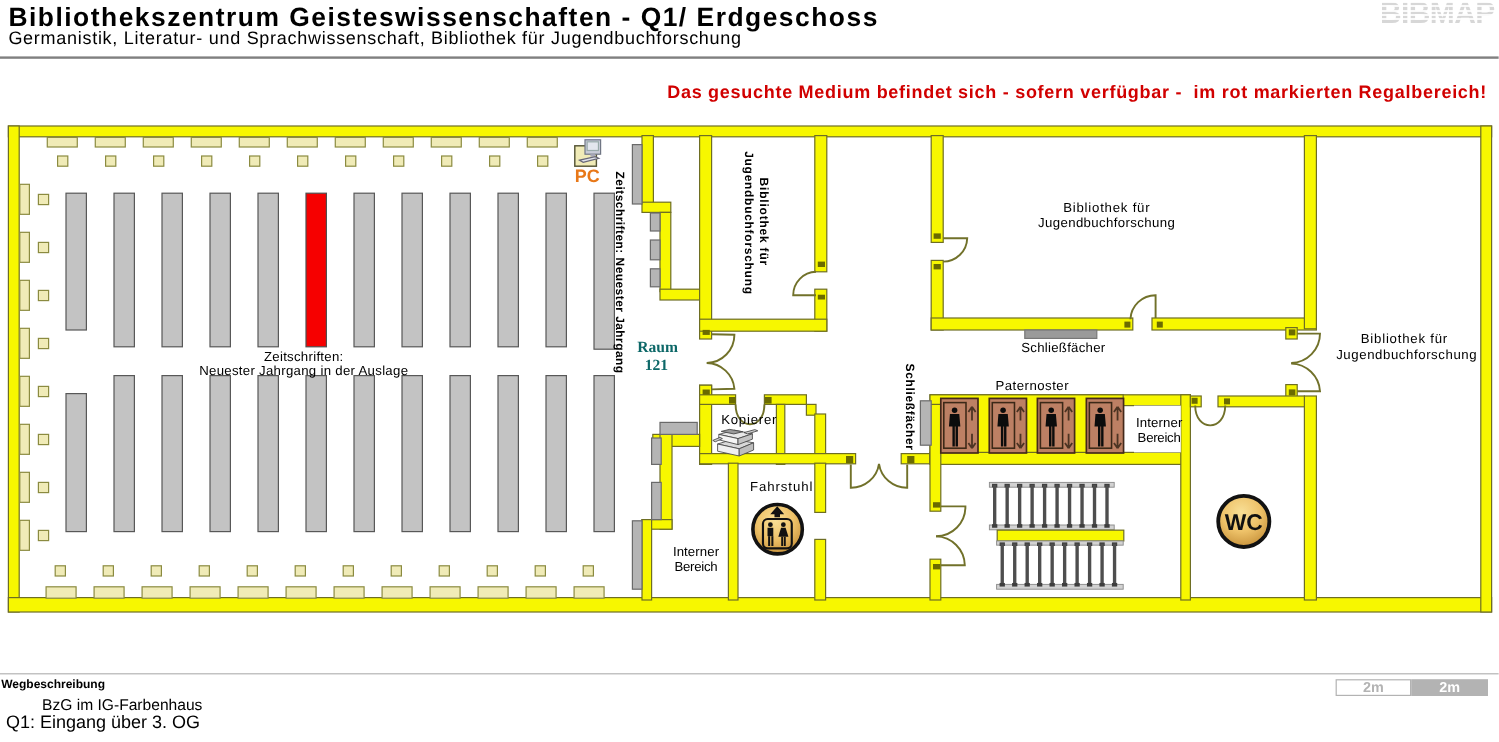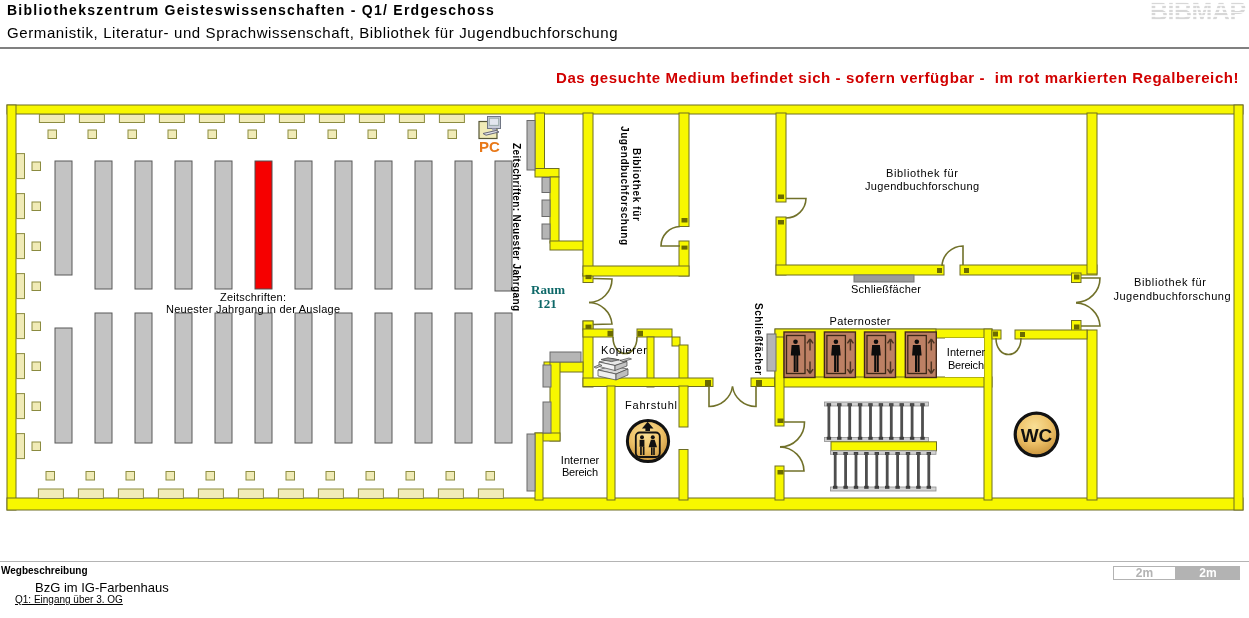--- a/index.html
+++ b/index.html
@@ -4,21 +4,21 @@
 <title>Bibliothekszentrum Geisteswissenschaften - Q1/ Erdgeschoss</title>
 <style>
   html,body { margin:0; padding:0; }
   body { width:1249px; height:618px; position:relative; background:#fff;
          font-family:"Liberation Sans", sans-serif; overflow:hidden; }
   .abs { position:absolute; }
 </style>
 </head>
 <body>
 
-<div class="abs" style="left:7px;top:2px;font-size:14px;font-weight:bold;letter-spacing:1.25px;color:#000;white-space:nowrap;">Bibliothekszentrum Geisteswissenschaften - Q1/ Erdgeschoss</div>
+<div class="abs" style="left:7px;top:2px;font-size:22px;font-weight:bold;letter-spacing:1.25px;color:#000;white-space:nowrap;">Bibliothekszentrum Geisteswissenschaften - Q1/ Erdgeschoss</div>
 
 <div class="abs" style="left:7px;top:24px;font-size:15px;letter-spacing:0.6px;color:#000;white-space:nowrap;text-align:center;">Germanistik, Literatur- und Sprachwissenschaft, Bibliothek für Jugendbuchforschung</div>
 
 <div class="abs" style="left:1150px;top:-3px;font-size:25px;font-weight:bold;letter-spacing:-0.5px;color:transparent;background:repeating-linear-gradient(0deg,#d7d7d7 0 1.8px,#fafafa 1.8px 3.6px);-webkit-background-clip:text;background-clip:text;">BIBMAP</div>
 
 <div class="abs" style="left:0;top:47px;width:1249px;height:2px;background:#808080;"></div>
 
 <div class="abs" style="left:556px;top:69px;font-size:15px;font-weight:bold;letter-spacing:0.6px;color:#d10000;white-space:pre;text-align:center;">Das gesuchte Medium befindet sich - sofern verfügbar -  im rot markierten Regalbereich!</div>
 
 <svg class="abs" style="left:0;top:0" width="1249" height="618" viewBox="0 0 1249 618">
@@ -571,17 +571,17 @@
 
 <text x="755" y="303" text-anchor="start" font-size="10" font-weight="bold" fill="#000" font-family="Liberation Sans, sans-serif" textLength="72" transform="rotate(90 755 303)">Schließfächer</text>
 </svg>
 
 <div class="abs" style="left:0;top:561px;width:1249px;height:1px;background:#b4b4b4;"></div>
 
 <div class="abs" style="left:1px;top:565px;font-size:10px;font-weight:bold;">Wegbeschreibung</div>
 
 <div class="abs" style="left:5px;top:579.5px;font-size:13px;margin-left:30px;">BzG im IG-Farbenhaus</div>
 
-<div class="abs" style="left:15px;top:594px;font-size:10px;text-decoration:underline;">Q1: Eingang über 3. OG</div>
+<div class="abs" style="left:5px;top:594px;font-size:15px;">Q1: Eingang über 3. OG</div>
 
 <div class="abs" style="left:1113px;top:566px;width:61px;height:12px;border:1px solid #b3b3b3;background:#fff;color:#b3b3b3;font-size:12px;font-weight:bold;text-align:center;line-height:12px;">2m</div>
 
 <div class="abs" style="left:1176px;top:566px;width:64px;height:14px;background:#b3b3b3;color:#fff;font-size:12px;font-weight:bold;text-align:center;line-height:14px;">2m</div>
 
 </body></html>

